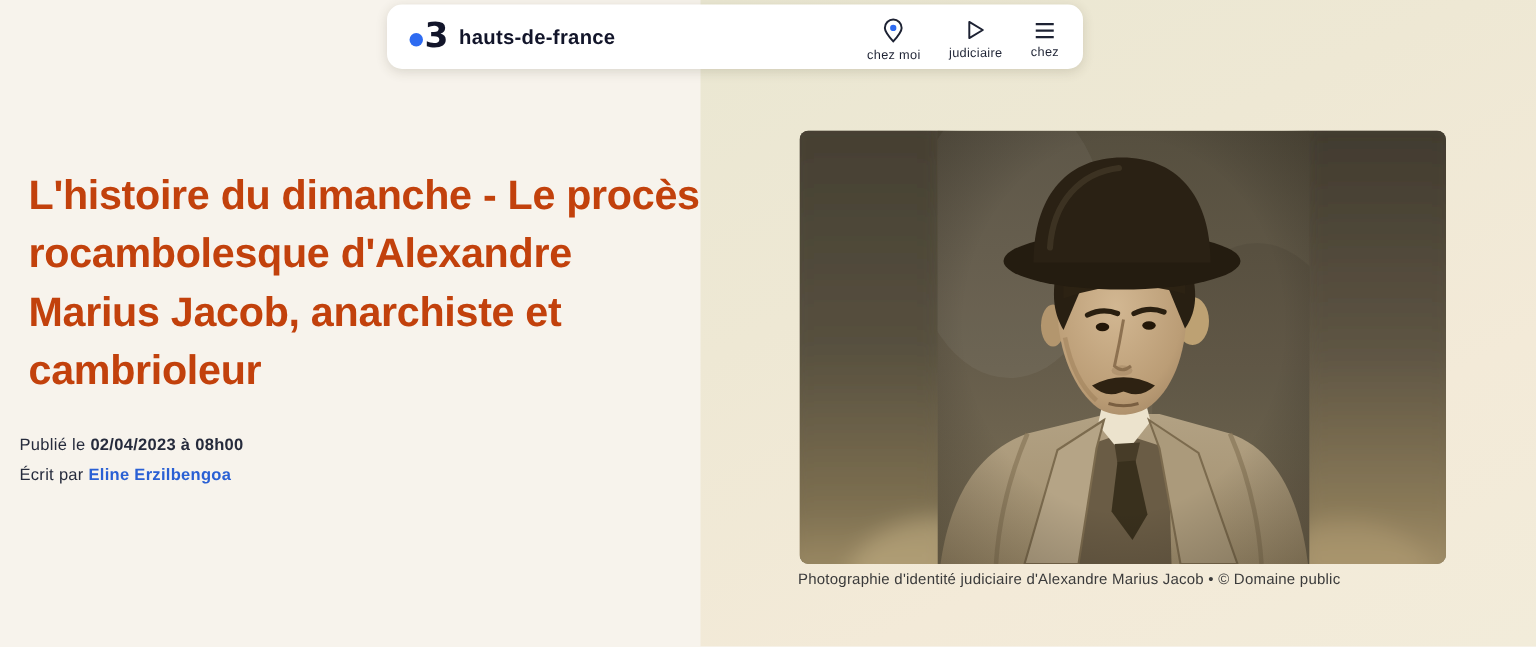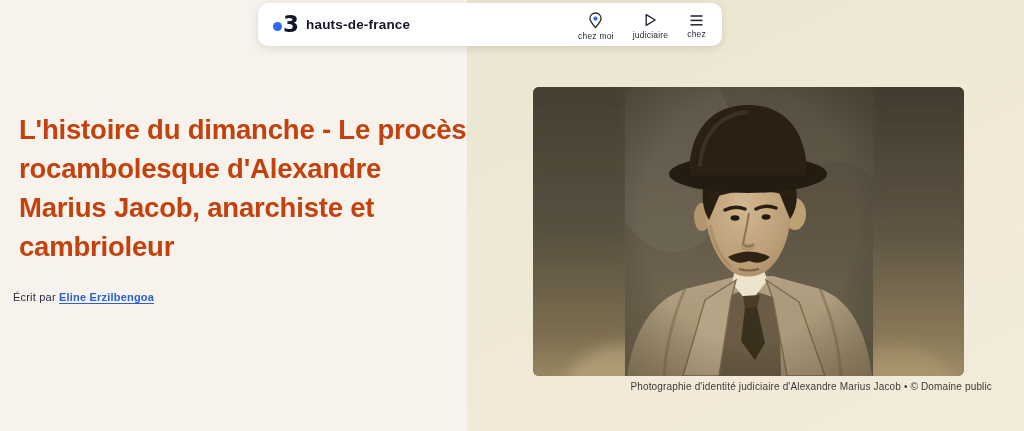--- a/index.html
+++ b/index.html
@@ -45,32 +45,32 @@
   
   .headline {
     position:absolute; left:19px; top:110px; width:452px;
     font-size:27.5px; line-height:39px; font-weight:bold;
     color:#c2410c; letter-spacing:-.2px;
   }
   .meta { position:absolute; left:13px; top:291px; font-size:11px; color:#262b3c; }
   .meta-line { margin-bottom:8px; letter-spacing:.2px; }
   .meta-line b { font-weight:bold; }
   .author-link {
-    color:#2a60d4; font-weight:bold; text-decoration:underline;
+    color:#2a60d4; font-weight:bold; 
     text-underline-offset:2px; cursor:pointer;
   }
   
   .photo-frame {
     position:absolute; left:533px; top:87px; width:431px; height:289px;
     border-radius:6px; overflow:hidden;
   }
   .photo-frame svg { display:block; }
   .photo-caption {
     position:absolute; left:532px; top:381px; width:460px;
-    font-size:10px; color:#3b3b3b; letter-spacing:.15px;text-align:right;
+    font-size:10px; color:#3b3b3b; letter-spacing:.15px;
   }
 </style>
 </head>
 <body>
 
 <div class="bg-left"></div>
 <div class="bg-right"></div>
 
 <div class="header-bar">
   <div class="logo">
@@ -105,20 +105,21 @@
         </svg>
       </span>
       <span class="nav-label">chez</span>
     </div>
   </nav>
 </div>
 
 <h1 class="headline">L'histoire du dimanche - Le procès rocambolesque d'Alexandre Marius Jacob, anarchiste et cambrioleur</h1>
 
 <div class="meta">
+  <div class="meta-line"><span>Publié le </span><b>02/04/2023 à 08h00</b></div>
   <div class="meta-line"><span>Écrit par </span><a class="author-link">Eline Erzilbengoa</a></div>
 </div>
 
 <figure class="photo-frame">
   <svg width="431" height="289" viewBox="0 0 431 289">
     <defs>
       <linearGradient id="gBg" x1="0" y1="0" x2="0" y2="1">
         <stop offset="0" stop-color="#564f3f"></stop>
           <stop offset=".55" stop-color="#665d4b"></stop>
         <stop offset="1" stop-color="#7b6f56"></stop>

